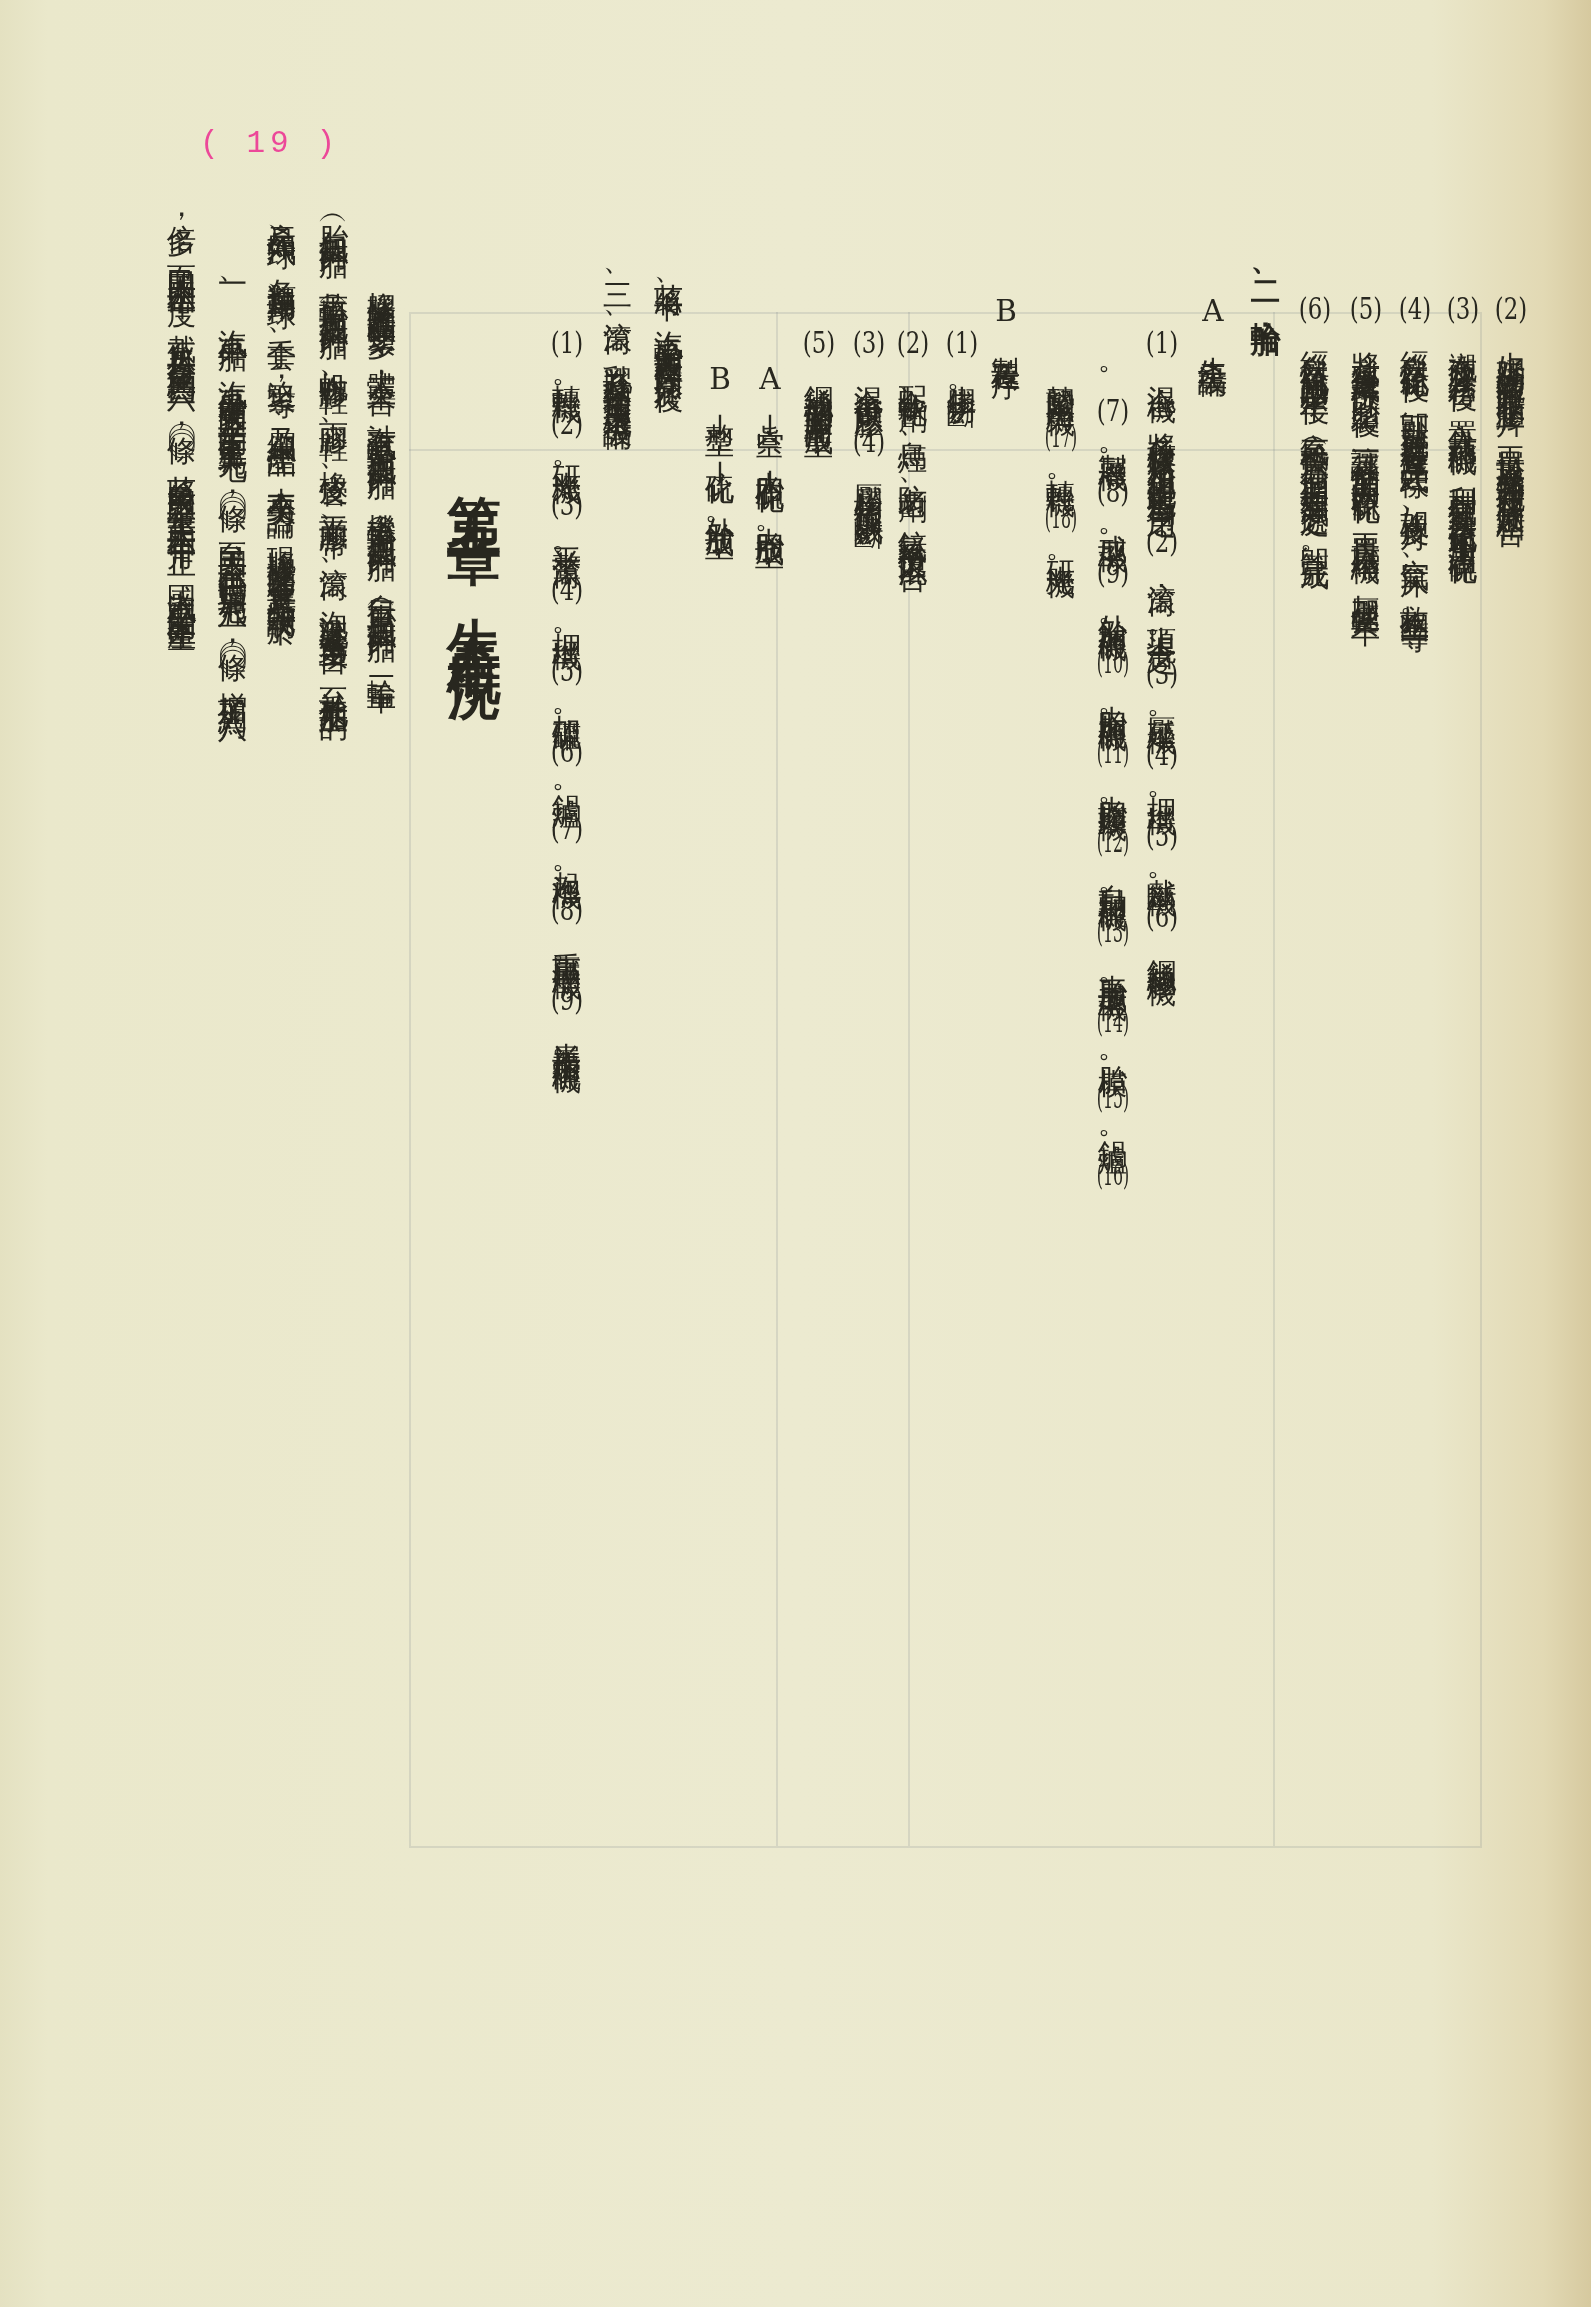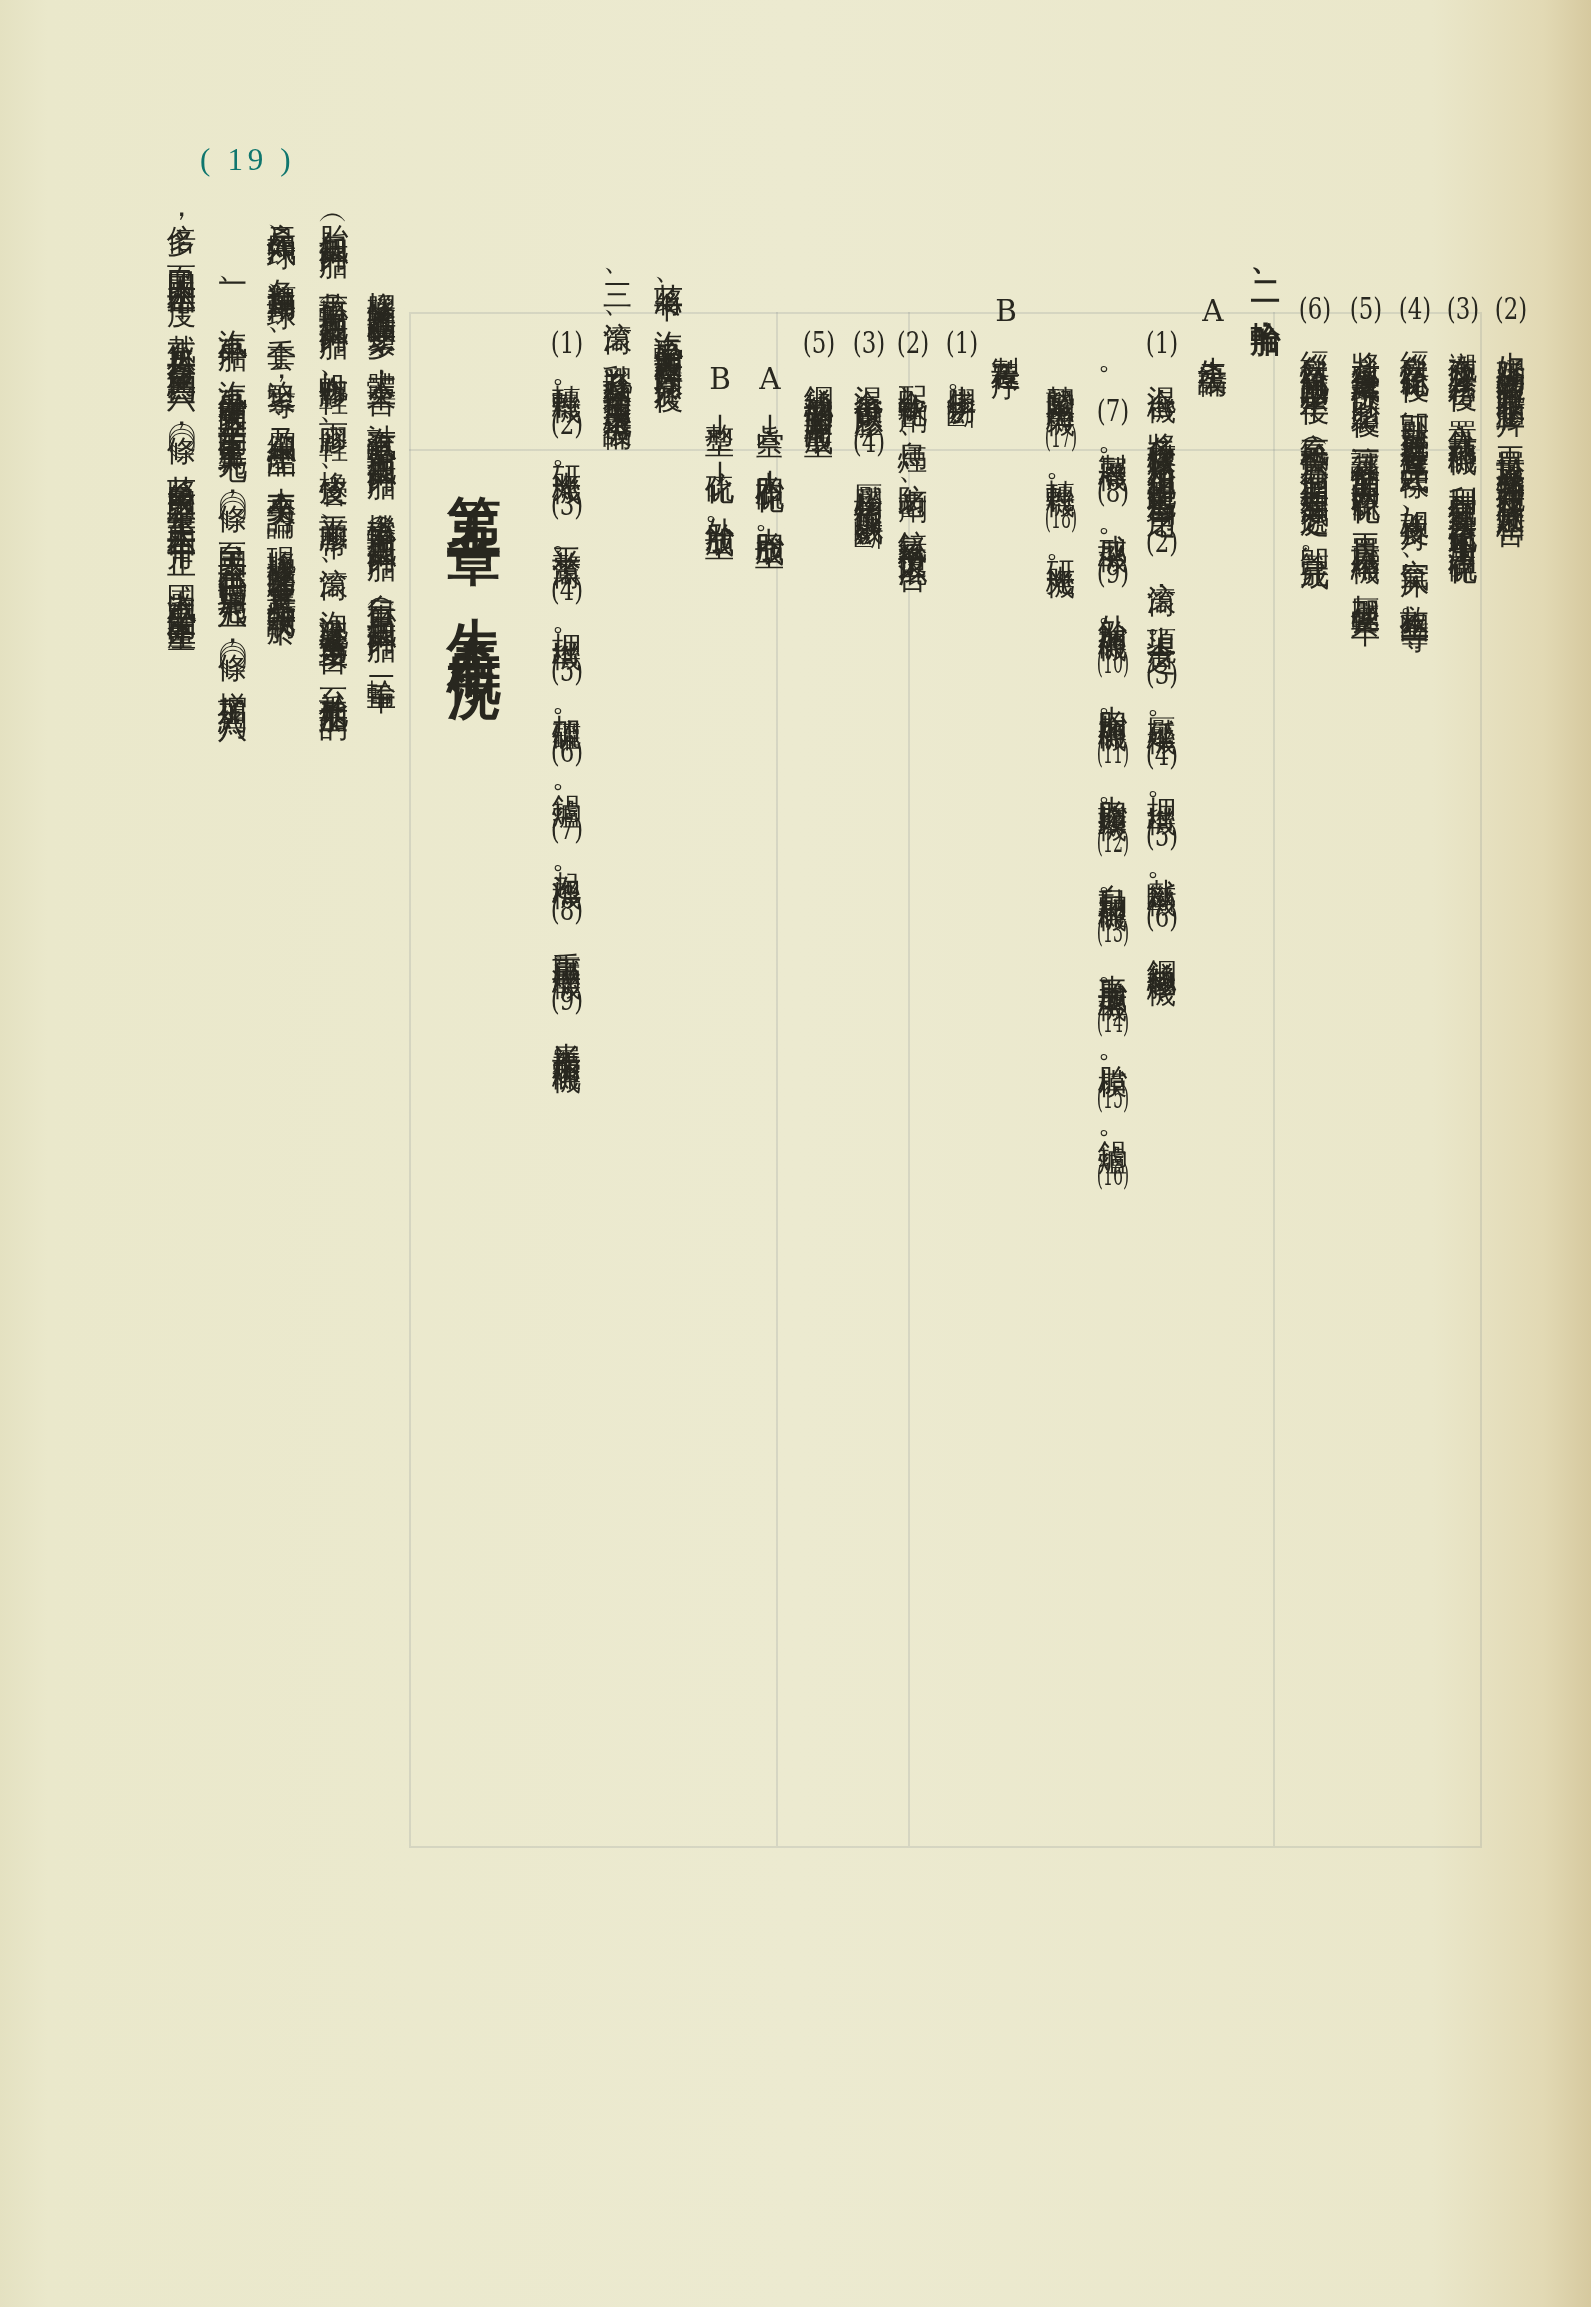--- a/index.html
+++ b/index.html
@@ -7,23 +7,23 @@
     width:1592px;height:2307px;position:relative;overflow:hidden;
     background:linear-gradient(to right,#e4e1c1 0%,#eae8cb 3%,#ecead0 50%,#eae7ca 90%,#e2d9b4 97%,#d6c99f 100%);
     font-family:"DejaVu Serif","Liberation Serif",serif;
     color:#28271f;
   }
   .bleed{position:absolute;border-color:rgba(105,120,128,0.17);border-style:solid;border-width:0;pointer-events:none;}
   .bleed.box{border-width:2.3px;}
   .bleed.h{border-top-width:2.3px;height:0;}
   .bleed.v{border-left-width:2.3px;width:0;}
   .pageno{
-    position:absolute;left:200px;top:142px;
-    font-family:Liberation Serif, serif;
-    font-size:31px;letter-spacing:4.7px;white-space:pre;color:#0f766e;
+    position:absolute;left:200px;top:126px;
+    font-family:Liberation Mono, monospace;
+    font-size:31px;letter-spacing:4.7px;white-space:pre;color:#ec4899;
   }
   .col{
     position:absolute;width:34px;
     writing-mode:vertical-rl;text-orientation:upright;
     font-size:29.5px;line-height:34px;letter-spacing:4.4px;
     white-space:nowrap;
   }
   .col.mixed{text-orientation:mixed;}
   .col.lb{letter-spacing:4.3px;}
   .col.bold{font-weight:700;}

